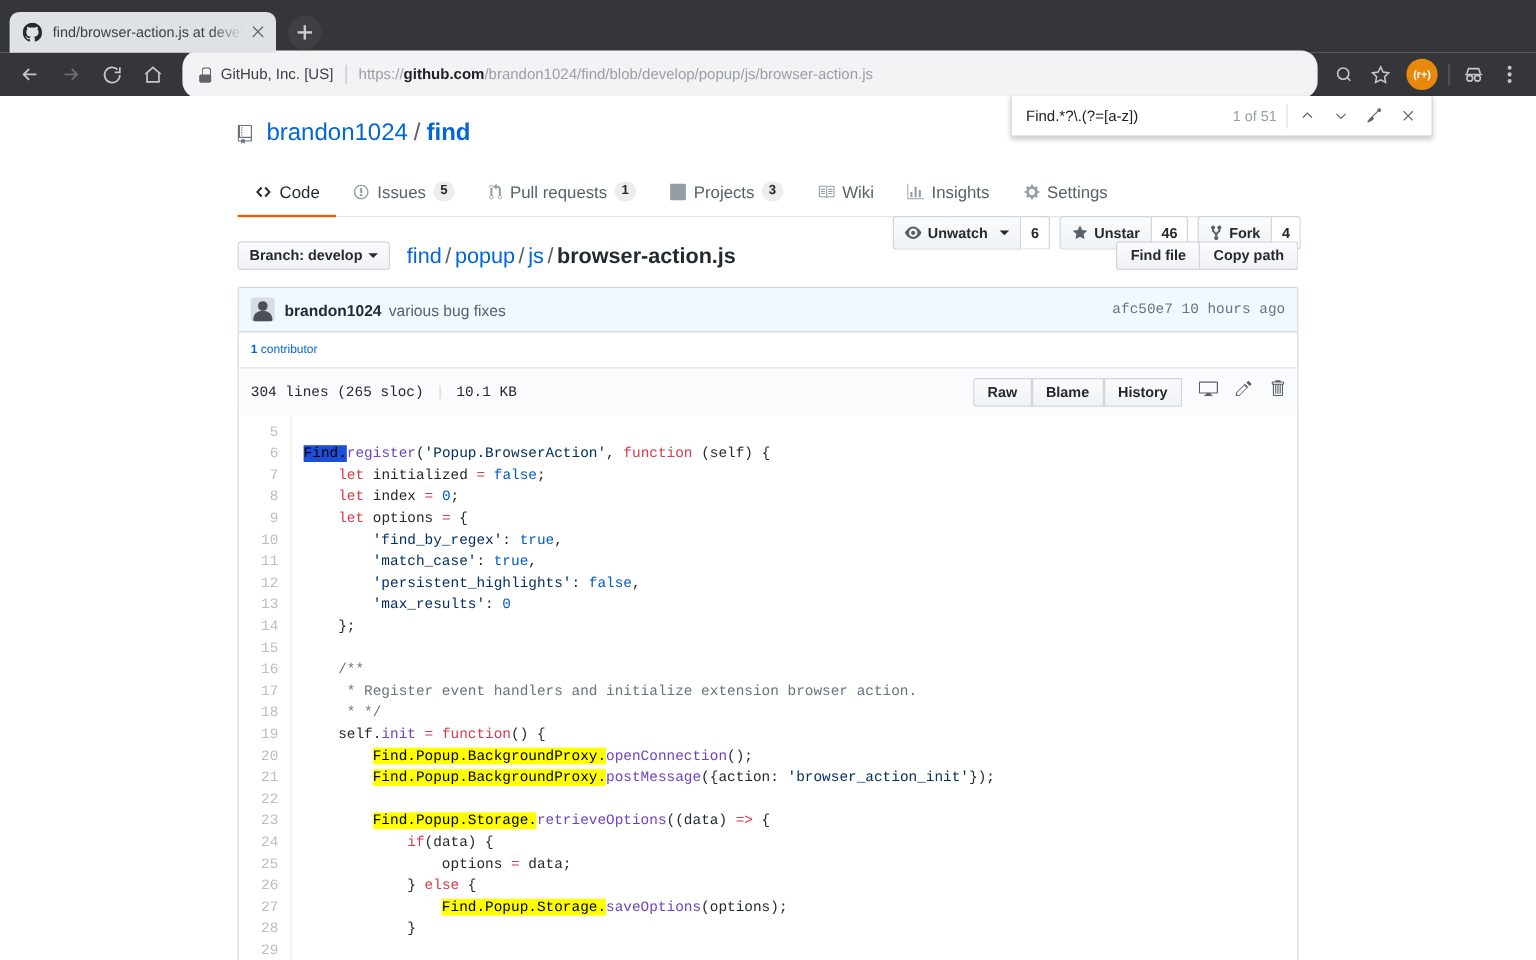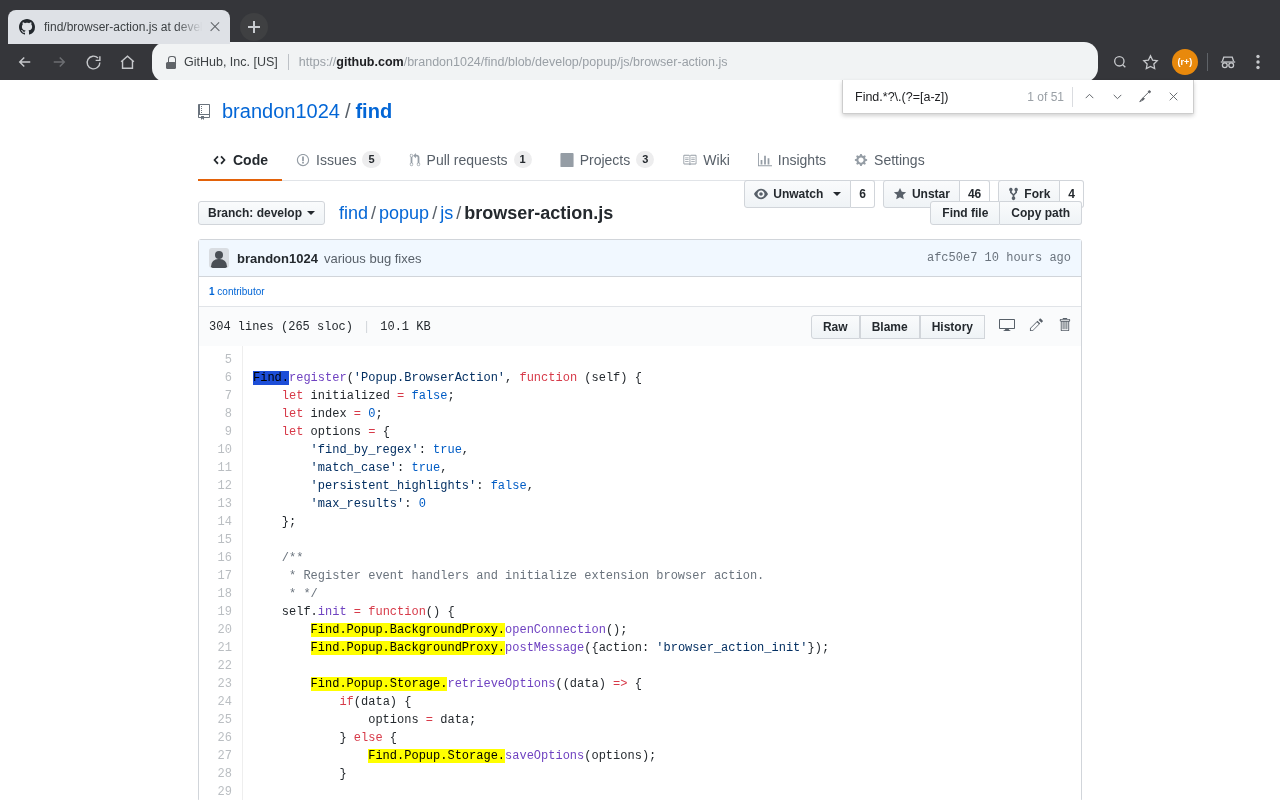--- a/index.html
+++ b/index.html
@@ -133,21 +133,21 @@
   .pill + .pill { margin-left: 8px; }
 
   .nav-tabs {
     display: flex; gap: 0; border-bottom: 1px solid #e1e4e8; margin-top: 18px;
   }
   .nav-tab {
     display: flex; align-items: center; gap: 6px; padding: 9px 14px 11px;
     font-size: 14px; color: #586069; border-bottom: 2px solid transparent;
     position: relative; top: 1px; white-space: nowrap;
   }
-  .nav-tab.active { color: #24292e; font-weight: 700; border-bottom: 2px solid #e36209; }
+  .nav-tab.active { color: #24292e; font-weight: 400; border-bottom: 2px solid #e36209; }
   .nav-tab .ico { color: #959da5; display: flex; }
   .nav-tab.active .ico { color: #24292e; }
   .counter {
     background: rgba(27,31,35,.08); color: #24292e; border-radius: 20px;
     font-size: 11px; font-weight: 600; padding: 1px 6px; line-height: 15px;
   }
 
   .file-nav { display: flex; align-items: center; margin-top: 20px; position: relative; }
   .branch-btn {
     display: flex; align-items: center; padding: 4px 9px; border: 1px solid #d1d5da;

